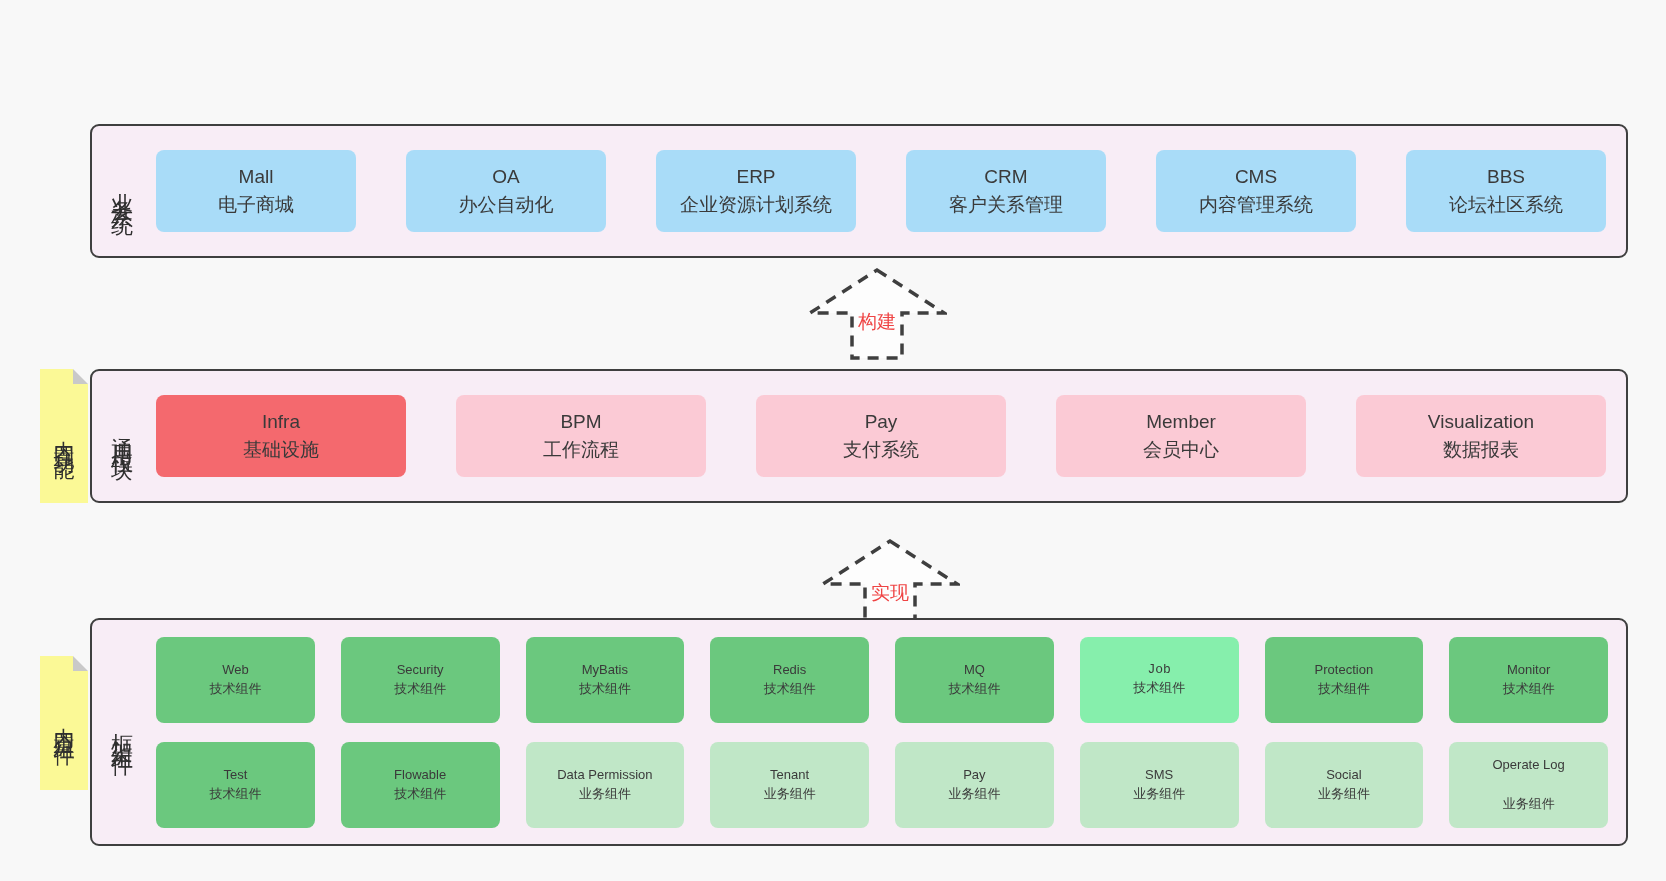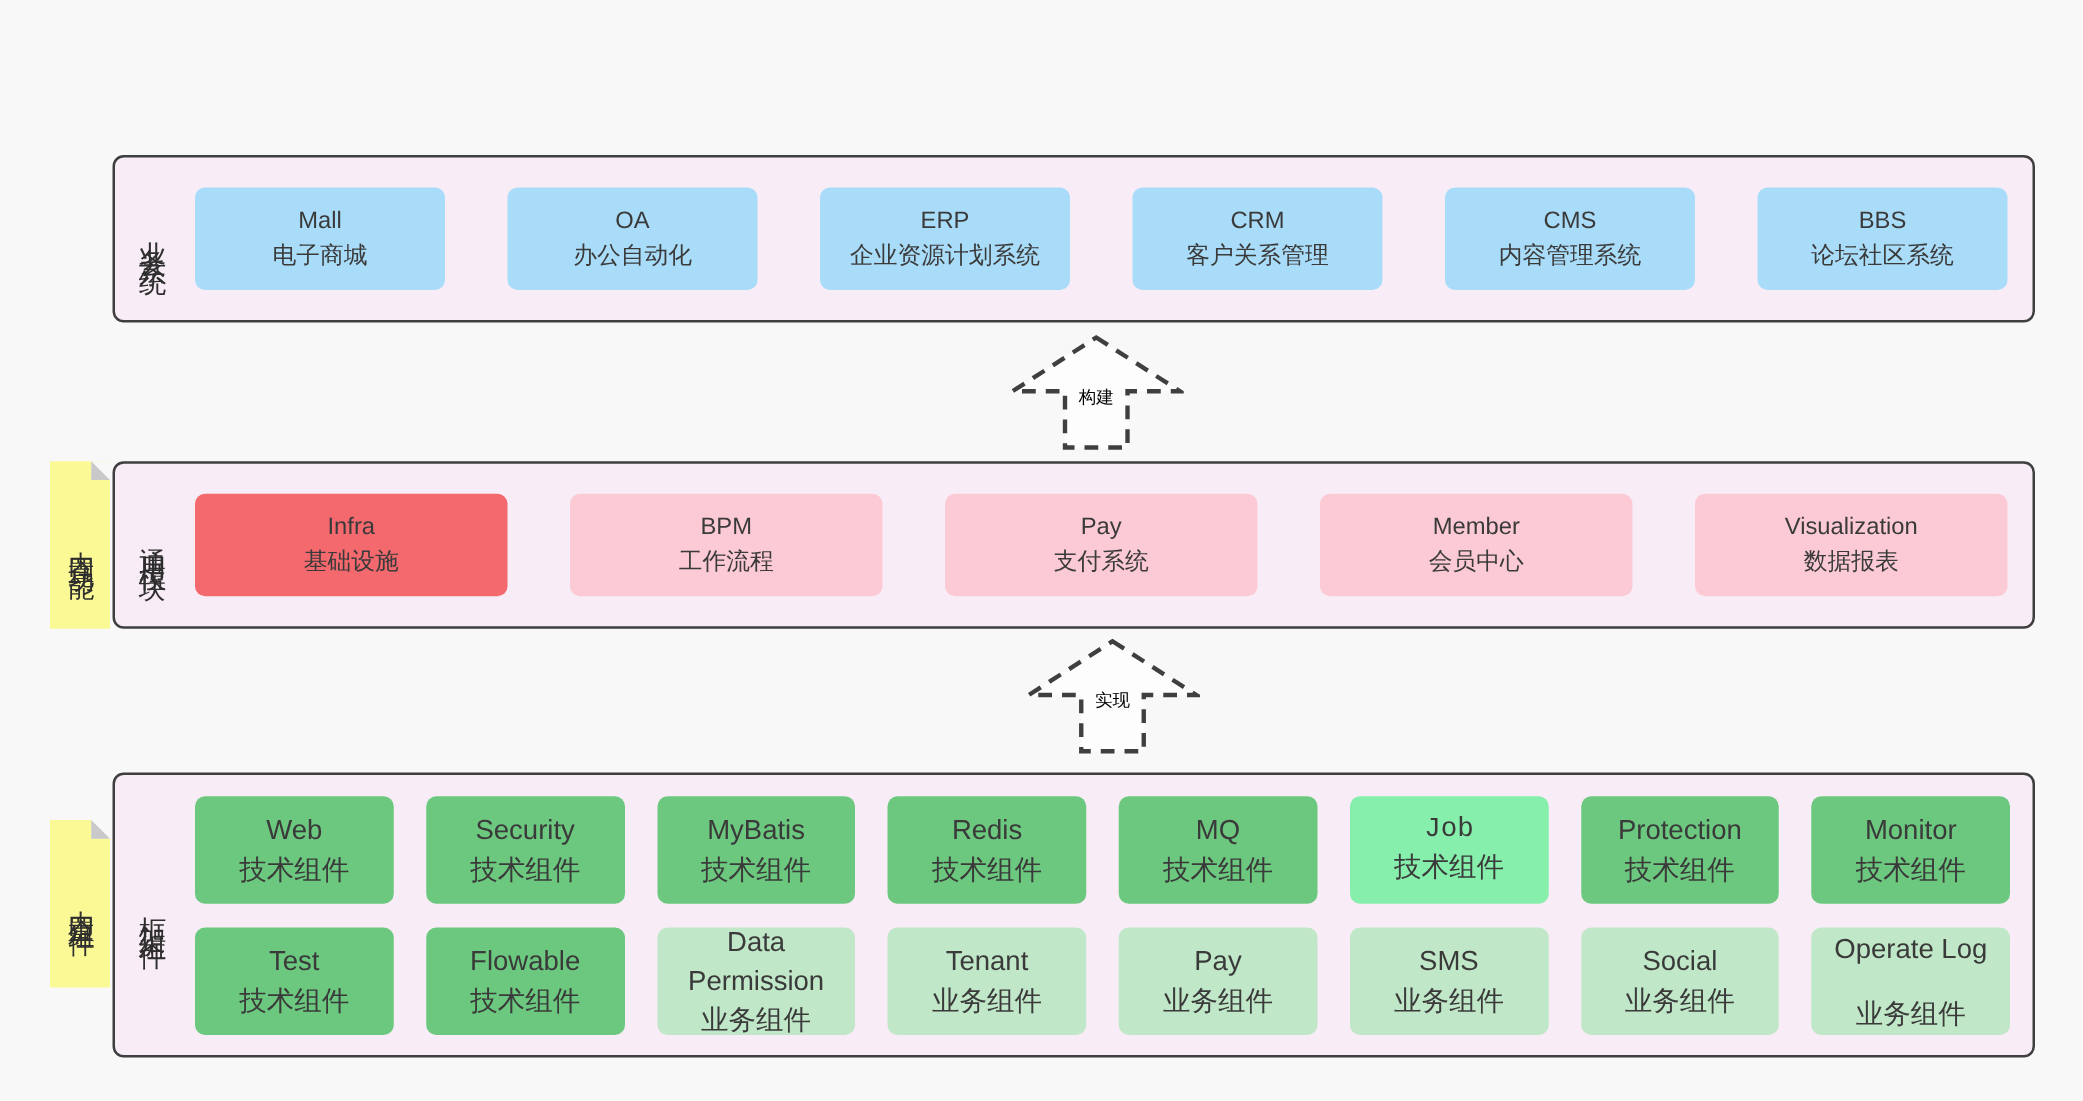--- a/index.html
+++ b/index.html
@@ -45,21 +45,21 @@
   
   .box {
     flex: 1 1 0;
     border-radius: 8px;
     display: flex; flex-direction: column;
     align-items: center; justify-content: center;
     text-align: center;
     font-size: 19px; line-height: 1.5;
     height: 82px;
   }
-  .band3 .box { height: 86px; font-size: 22px; line-height: 1.42; }
+  .band3 .box { height: 86px; font-size: 13px; line-height: 1.42; }
   .box-title, .box-subtitle { pointer-events: none; }
 
   
   .note {
     position: absolute; left: 40px; width: 48px; height: 134px;
     background: #fbf996;
     display: flex; align-items: center; justify-content: center;
     writing-mode: vertical-rl; text-orientation: upright;
     font-size: 21px; letter-spacing: 6px; color: #2e2e2e;
   }
@@ -68,34 +68,34 @@
     width: 0; height: 0;
     border-top: 15px solid #f8f8f8;
     border-left: 15px solid #c9c9c9;
   }
   .note2 { top: 369px; }
   .note3 { top: 656px; }
 
   
   .arrow { position: absolute; width: 140px; height: 94px; }
   .arrow1 { left: 807px; top: 267px; }
-  .arrow2 { left: 820px; top: 510px; }
+  .arrow2 { left: 820px; top: 538px; }
   .arrow svg { position: absolute; inset: 0; }
   .arrow-shape {
     fill: #fdfdfd;
     stroke: #3f3f3f;
     stroke-width: 3.5;
     stroke-dasharray: 11 8;
     stroke-linejoin: miter;
   }
   .arrow-label {
     position: absolute; left: 50%; top: 42px;
     transform: translateX(-50%);
     background: #fdfdfd;
-    font-size: 14px; color: #000000;
+    font-size: 19px; color: #ef4444;
     padding: 0 3px; white-space: nowrap;
   }
 </style>
 </head>
 <body>
 
 <div class="canvas">
 
   <section class="band band1">
     <div class="band-label">业务系统</div>

